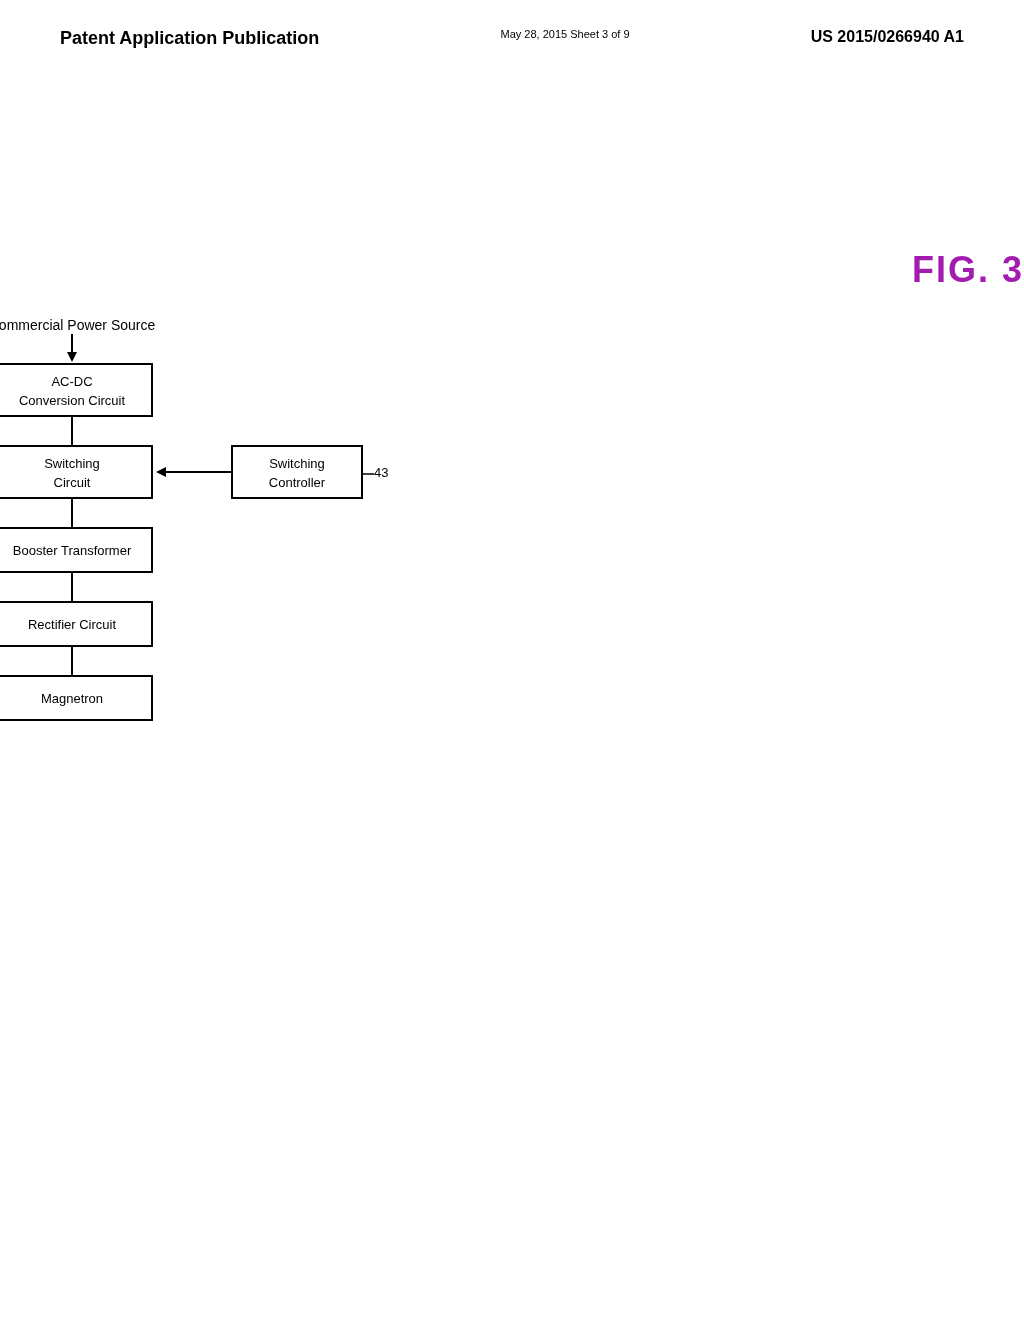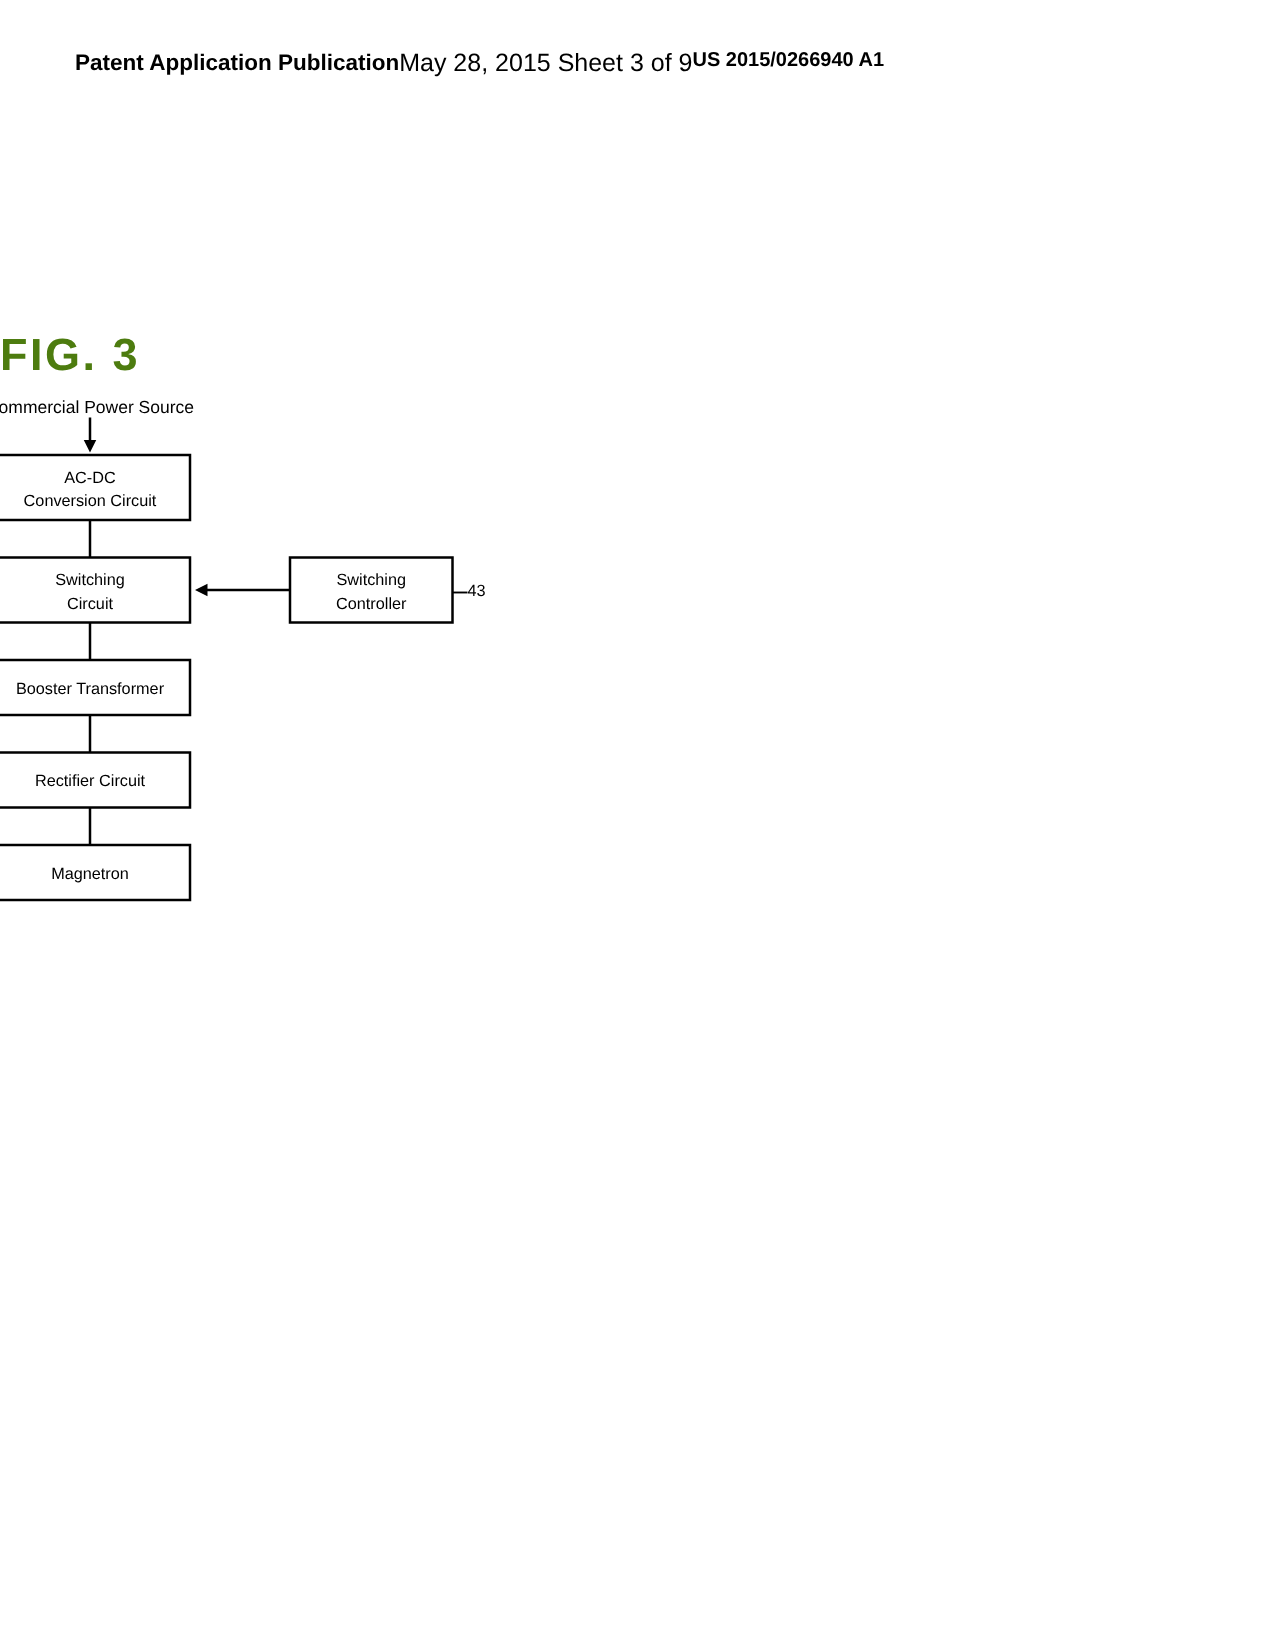--- a/index.html
+++ b/index.html
@@ -7,48 +7,49 @@
       width: 1024px;
       height: 1320px;
       background: #ffffff;
       font-family: Arial, sans-serif;
       position: relative;
       overflow: hidden;
     }
 
     .header {
       display: flex;
+      justify-content: space-between;
       align-items: flex-start;
-      padding: 40px 60px 0 60px;
+      padding: 28px 60px 0 60px;
       border-bottom: none;
     }
 
     .header-left {
       font-size: 18px;
       font-weight: bold;
       color: #000;
     }
 
     .header-center {
-      font-size: 20px;
+      font-size: 11px;
       color: #000;
       text-align: center;
     }
 
     .header-right {
       font-size: 16px;
       color: #000;
       font-weight: bold;
     }
 
     .fig-title {
-      text-align: left;
+      text-align: right;
       font-size: 36px;
       font-weight: bold;
-      color: #4d7c0f;
+      color: #a21caf;
       margin-top: 200px;
       letter-spacing: 2px;
     }
 
     
     .diagram-svg {
       position: absolute;
       top: 300px;
       left: 50%;
       transform: translateX(-50%);

